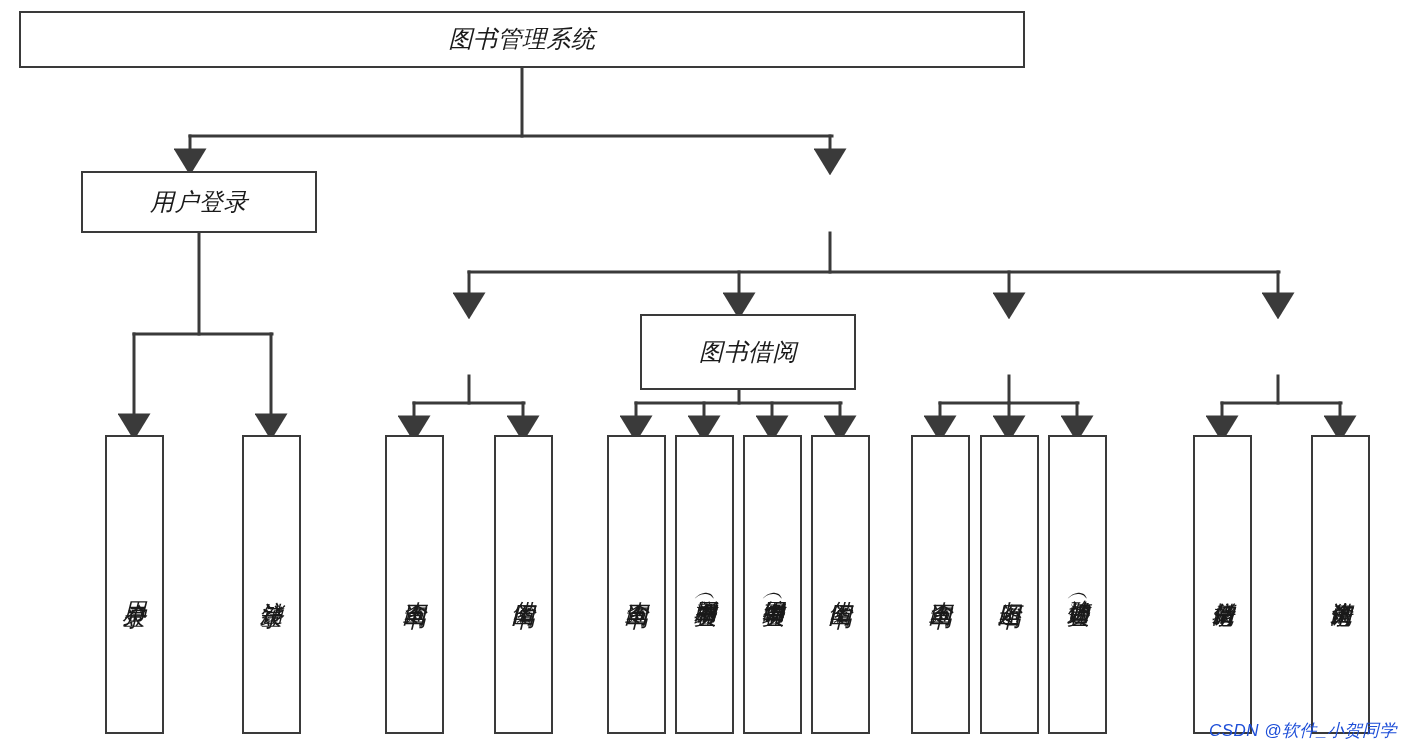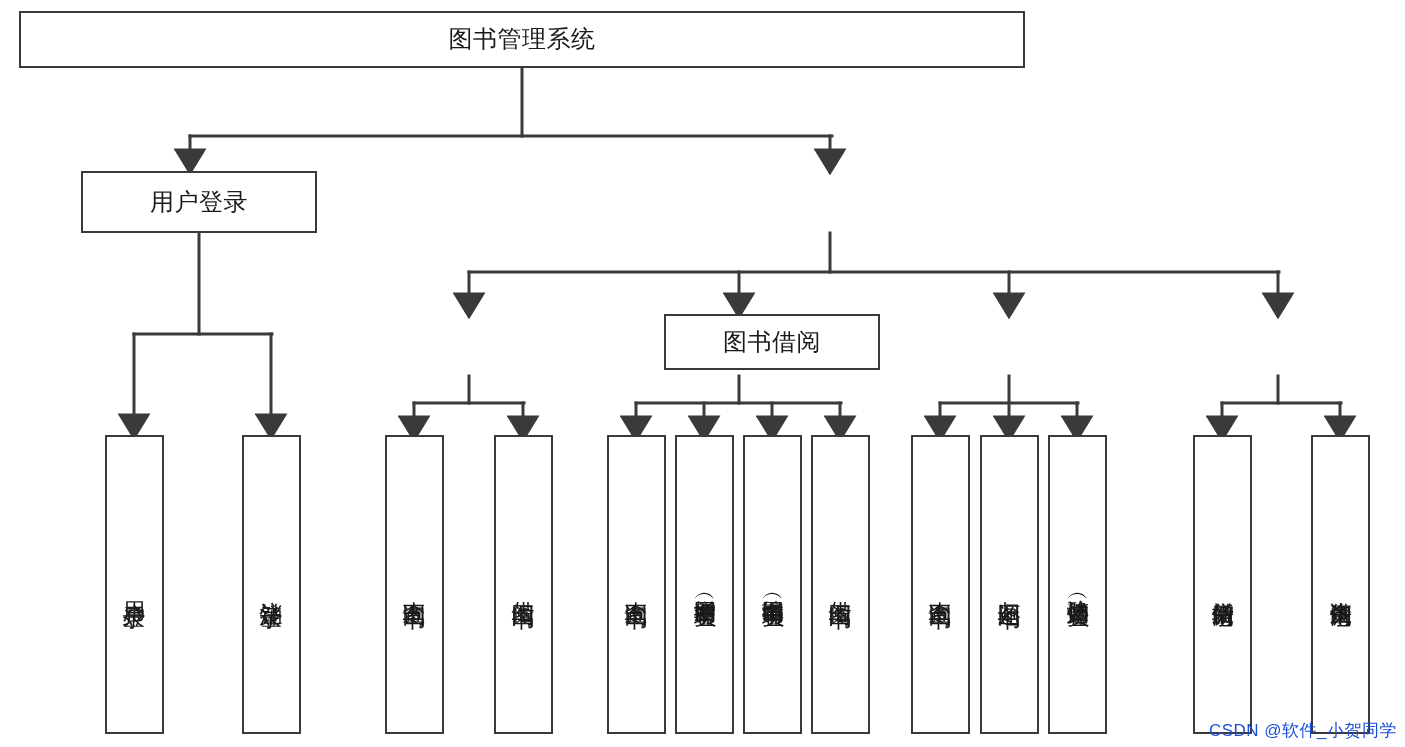--- a/index.html
+++ b/index.html
@@ -9,20 +9,21 @@
   }
   body {
     font-family: "Liberation Sans", "DejaVu Sans", sans-serif;
   }
   #canvas {
     position: relative;
     width: 1405px;
     height: 747px;
     background: #ffffff;
     overflow: hidden;
+    font-style: italic;
   }
   #edges {
     position: absolute;
     left: 0;
     top: 0;
     width: 1405px;
     height: 747px;
     pointer-events: none;
   }
   .node {
@@ -136,21 +137,21 @@
   <div class="node horiz" style="left:19px; top:11px; width:1006px; height:57px;">
     <span class="label">图书管理系统</span>
   </div>
 
   <div class="node horiz" style="left:81px; top:171px; width:236px; height:62px;">
     <span class="label">用户登录</span>
   </div>
 
 
 
-  <div class="node horiz" style="left:664px; top:314px; width:216px; height:56px;align-items:center;">
+  <div class="node horiz" style="left:640px; top:314px; width:216px; height:76px;align-items:center;">
     <span class="label">图书借阅</span>
   </div>
 
 
 
   <div class="node vert" style="left:105px; top:435px; width:59px; height:299px;">
     <span class="label">用户登录</span>
   </div>
 
   <div class="node vert" style="left:242px; top:435px; width:59px; height:299px;">

